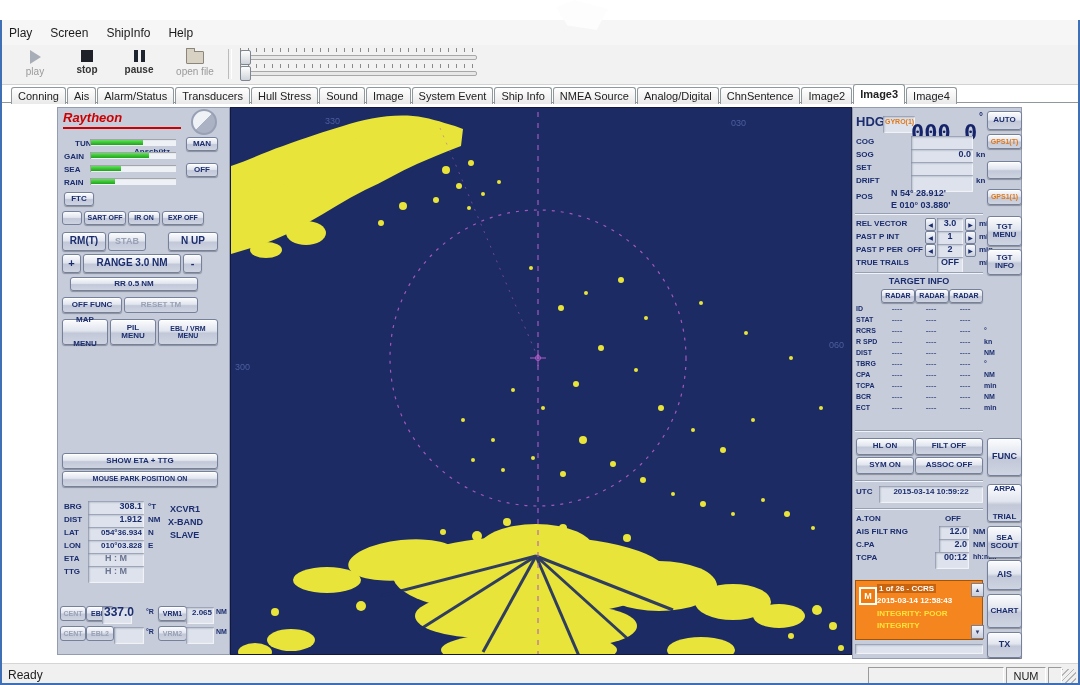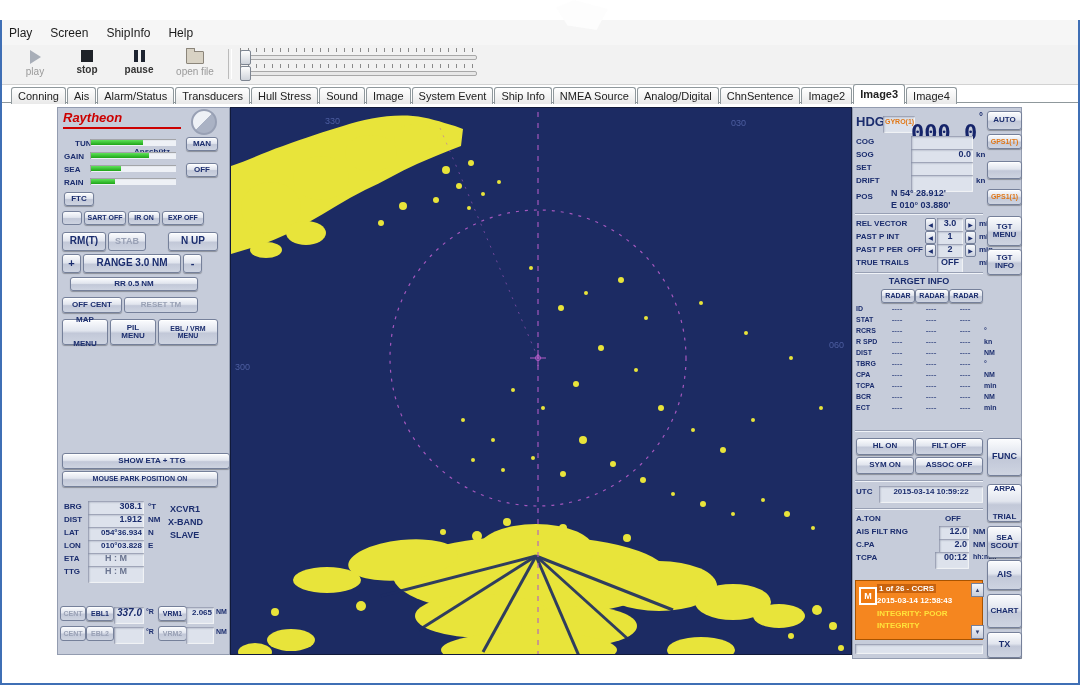--- a/index.html
+++ b/index.html
@@ -191,37 +191,37 @@
       <div class="rbtn" style="left:4px;top:124px;width:42px;height:17px;font-size:10px;">RM(T)</div>
       <div class="rbtn dim" style="left:50px;top:124px;width:36px;height:17px;font-size:9px;">STAB</div>
       <div class="rbtn" style="left:110px;top:124px;width:48px;height:17px;font-size:10px;">N UP</div>
 
       <div class="rbtn" style="left:4px;top:146px;width:17px;height:17px;font-size:11px;">+</div>
       <div class="rbtn" style="left:25px;top:146px;width:96px;height:17px;font-size:10px;">RANGE 3.0 NM</div>
       <div class="rbtn" style="left:125px;top:146px;width:17px;height:17px;font-size:11px;">-</div>
 
       <div class="rbtn" style="left:12px;top:169px;width:126px;height:12px;">RR 0.5 NM</div>
 
-      <div class="rbtn" style="left:4px;top:189px;width:58px;height:14px;">OFF CENT</div>
+      <div class="rbtn" style="left:4px;top:189px;width:58px;height:14px;">OFF FUNC</div>
       <div class="rbtn dim" style="left:66px;top:189px;width:72px;height:14px;">RESET TM</div>
 
       <div class="rbtn two" style="left:4px;top:211px;width:44px;height:24px;gap:16px;">
         <span>MAP</span>
         <span>MENU</span>
       </div>
       <div class="rbtn two" style="left:52px;top:211px;width:44px;height:24px;">
         <span>PIL</span>
         <span>MENU</span>
       </div>
       <div class="rbtn two" style="left:100px;top:211px;width:58px;height:24px;font-size:7px;">
         <span>EBL / VRM</span>
         <span>MENU</span>
       </div>
 
-      <div class="rbtn" style="left:4px;top:345px;width:154px;height:14px;padding-left:12px;">SHOW ETA + TTG</div>
+      <div class="rbtn" style="left:4px;top:345px;width:154px;height:14px;">SHOW ETA + TTG</div>
       <div class="rbtn" style="left:4px;top:363px;width:154px;height:14px;font-size:7px;">MOUSE PARK POSITION ON</div>
 
       <span class="lbl" style="left:6px;top:394px;">BRG</span>
       <span class="val" style="left:30px;top:393px;width:56px;">308.1</span>
       <span class="lbl" style="left:90px;top:394px;">°T</span>
       <span class="lbl" style="left:6px;top:407px;">DIST</span>
       <span class="val" style="left:30px;top:406px;width:56px;">1.912</span>
       <span class="lbl" style="left:90px;top:407px;">NM</span>
       <span class="lbl" style="left:6px;top:420px;">LAT</span>
       <span class="val" style="left:30px;top:419px;width:56px;font-size:8px;">054°36.934</span>
@@ -232,21 +232,21 @@
       <span class="lbl" style="left:6px;top:446px;">ETA</span>
       <span class="val ctr" style="left:30px;top:445px;width:56px;color:#6a7490;">H : M</span>
       <span class="lbl" style="left:6px;top:459px;">TTG</span>
       <span class="val ctr" style="left:30px;top:458px;width:56px;color:#6a7490;">H : M</span>
       <span class="lbl" style="left:112px;top:396px;font-size:9px;">XCVR1</span>
       <span class="lbl" style="left:110px;top:409px;font-size:9px;">X-BAND</span>
       <span class="lbl" style="left:112px;top:422px;font-size:9px;">SLAVE</span>
 
       <div class="rbtn dim" style="left:2px;top:498px;width:24px;height:13px;font-size:7px;">CENT</div>
       <div class="rbtn" style="left:28px;top:498px;width:26px;height:13px;font-size:7px;">EBL1</div>
-      <span class="val" style="left:56px;top:499px;width:30px;font-size:10px;font-style:italic;">337.0</span>
+      <span class="val" style="left:44px;top:499px;width:30px;font-size:12px;">337.0</span>
       <span class="lbl" style="left:88px;top:500px;font-size:7px;">°R</span>
       <div class="rbtn" style="left:100px;top:498px;width:27px;height:13px;font-size:7px;">VRM1</div>
       <span class="val" style="left:128px;top:499px;width:28px;font-size:8px;">2.065</span>
       <span class="lbl" style="left:158px;top:500px;font-size:7px;">NM</span>
 
       <div class="rbtn dim" style="left:2px;top:518px;width:24px;height:13px;font-size:7px;">CENT</div>
       <div class="rbtn dim" style="left:28px;top:518px;width:26px;height:13px;font-size:7px;">EBL2</div>
       <span class="val" style="left:56px;top:519px;width:30px;"></span>
       <span class="lbl" style="left:88px;top:520px;font-size:7px;">°R</span>
       <div class="rbtn dim" style="left:100px;top:518px;width:27px;height:13px;font-size:7px;">VRM2</div>
@@ -548,14 +548,21 @@
         <span class="aline" style="top:15px;">2015-03-14 12:58:43</span>
         <span class="aline yel" style="top:28px;">INTEGRITY: POOR</span>
         <span class="aline yel" style="top:40px;">INTEGRITY</span>
         <div class="abtn" style="top:2px;">▲</div>
         <div class="abtn" style="top:44px;">▼</div>
       </div>
       <div class="val" style="left:2px;top:536px;width:128px;height:10px;"></div>
     </div>
   </div>
 
+  <div class="statusbar">
+    <span class="ready">Ready</span>
+    <div class="scell" style="left:868px;width:134px;"></div>
+    <div class="scell" style="left:1006px;width:38px;">NUM</div>
+    <div class="scell" style="left:1048px;width:12px;"></div>
+    <div class="grip"></div>
+  </div>
 
 </div>
 
 </body></html>

